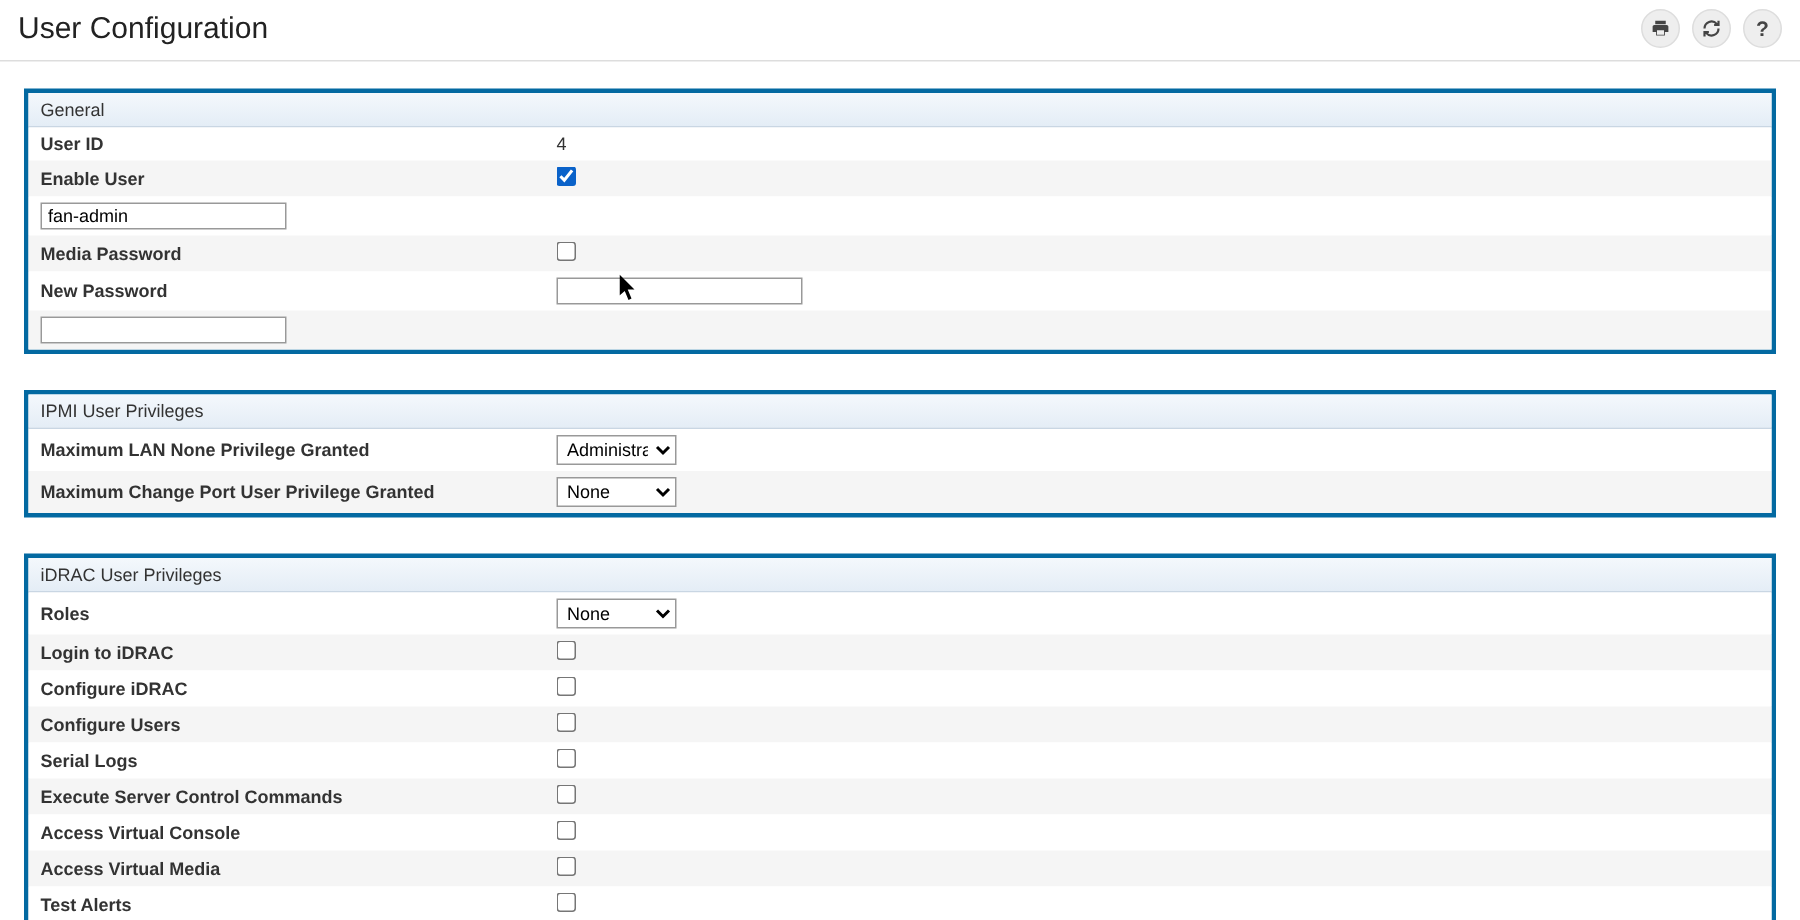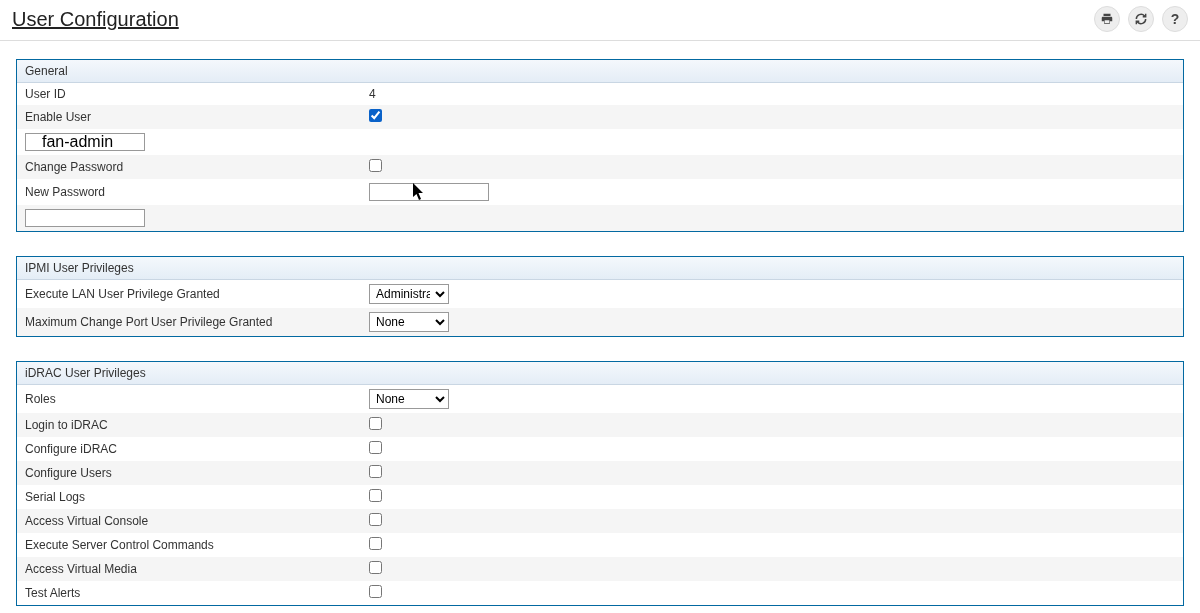--- a/index.html
+++ b/index.html
@@ -17,21 +17,20 @@
     align-items: center;
     justify-content: space-between;
     padding: 6px 12px 8px 12px;
     border-bottom: 1px solid #ddd;
   }
   .page-title {
     font-size: 20px;
     font-weight: 400;
     color: #222;
     margin: 0;
-    text-decoration: underline;
   }
   .header-icons {
     display: flex;
     gap: 8px;
     align-items: center;
   }
   .icon-btn {
     width: 26px;
     height: 26px;
     border-radius: 50%;
@@ -41,21 +40,21 @@
     align-items: center;
     justify-content: center;
     cursor: pointer;
     color: #444;
   }
   .icon-btn svg { width: 14px; height: 14px; }
   .content {
     padding: 18px 16px 0 16px;
   }
   .panel {
-    border: 1px solid #0369a1;
+    border: 3px solid #0369a1;
     margin-bottom: 24px;
   }
   .panel-header {
     background: linear-gradient(#f4f8fc, #e4edf6);
     border-bottom: 1px solid #c9d6e3;
     padding: 4px 8px;
     font-size: 12px;
     color: #333;
   }
   .row {
@@ -63,30 +62,31 @@
     align-items: center;
     padding: 4px 8px;
     min-height: 22px;
   }
   .row:nth-child(even) { background: #f5f5f5; }
   .row:nth-child(odd) { background: #fff; }
   .panel-body .row:first-child {  }
   .label-col {
     width: 344px;
     flex-shrink: 0;
+    font-weight: bold;
   }
   .value-col {
     flex: 1;
   }
   input[type="text"], input[type="password"] {
-    width: 120px;
+    width: 164px;
     height: 18px;
     border: 1px solid #999;
-    padding: 1px 16px;
-    font-size: 16px;
+    padding: 1px 4px;
+    font-size: 12px;
   }
   select {
     height: 20px;
     border: 1px solid #999;
     font-size: 12px;
     background: #fff;
     padding: 0 2px;
   }
   select.wide { width: 80px; }
   input[type="checkbox"] {
@@ -135,38 +135,38 @@
         <div class="value-col">4</div>
       </div>
       <div class="row">
         <div class="label-col">Enable User</div>
         <div class="value-col"><input type="checkbox" id="cb-enable-user" checked="" style=""></div>
       </div>
       <div class="row">
         <div class="value-col"><input type="text" value="fan-admin" style=""></div>
       </div>
       <div class="row">
-        <div class="label-col">Change Password</div>
+        <div class="label-col">Media Password</div>
         <div class="value-col"><input type="checkbox" id="cb-change-pw" style=""></div>
       </div>
       <div class="row">
         <div class="label-col">New Password</div>
         <div class="value-col"><input type="password" value="" style=""></div>
       </div>
       <div class="row">
         <div class="value-col"><input type="password" value="" style=""></div>
       </div>
     </div>
   </div>
 
   <div class="panel">
     <div class="panel-header">IPMI User Privileges</div>
     <div class="panel-body">
       <div class="row">
-        <div class="label-col">Execute LAN User Privilege Granted</div>
+        <div class="label-col">Maximum LAN None Privilege Granted</div>
         <div class="value-col"><select class="wide" id="sel-max-lan"><option>Administrator</option><option>Operator</option><option>User</option><option>None</option></select></div>
       </div>
       <div class="row">
         <div class="label-col">Maximum Change Port User Privilege Granted</div>
         <div class="value-col"><select class="wide" id="sel-max-serial"><option>Administrator</option><option>Operator</option><option>User</option><option selected="">None</option></select></div>
       </div>
     </div>
   </div>
 
   <div class="panel" style="margin-bottom:0;">
@@ -187,25 +187,25 @@
         </div>
         <div class="row">
           <div class="label-col">Configure Users</div>
           <div class="value-col"><input type="checkbox" style=""></div>
         </div>
         <div class="row">
           <div class="label-col">Serial Logs</div>
           <div class="value-col"><input type="checkbox" style=""></div>
         </div>
         <div class="row">
+          <div class="label-col">Execute Server Control Commands</div>
+          <div class="value-col"><input type="checkbox" style=""></div>
+        </div>
+        <div class="row">
           <div class="label-col">Access Virtual Console</div>
-          <div class="value-col"><input type="checkbox" style=""></div>
-        </div>
-        <div class="row">
-          <div class="label-col">Execute Server Control Commands</div>
           <div class="value-col"><input type="checkbox" style=""></div>
         </div>
         <div class="row">
           <div class="label-col">Access Virtual Media</div>
           <div class="value-col"><input type="checkbox" style=""></div>
         </div>
         <div class="row">
           <div class="label-col">Test Alerts</div>
           <div class="value-col"><input type="checkbox" style=""></div>
         </div>

